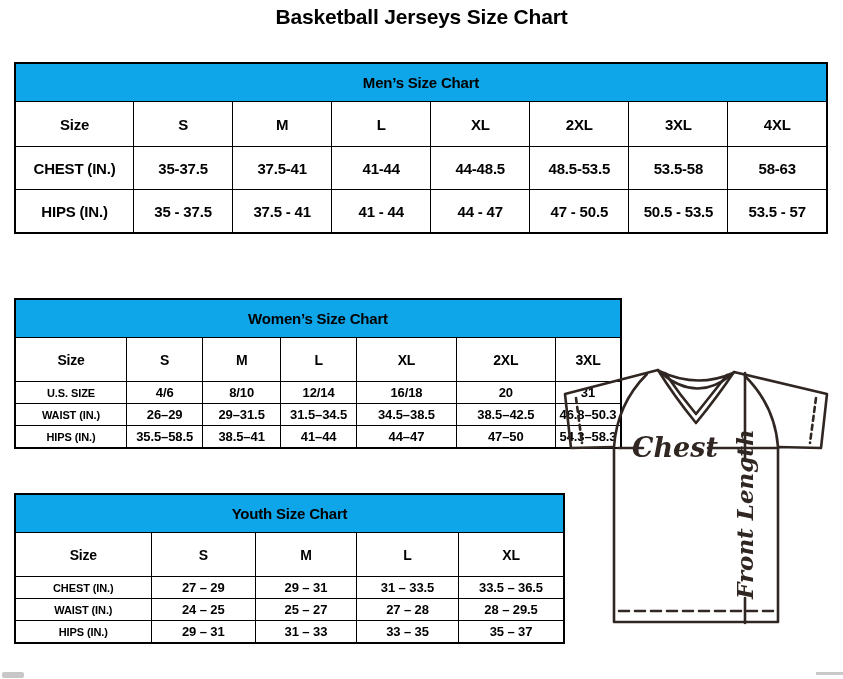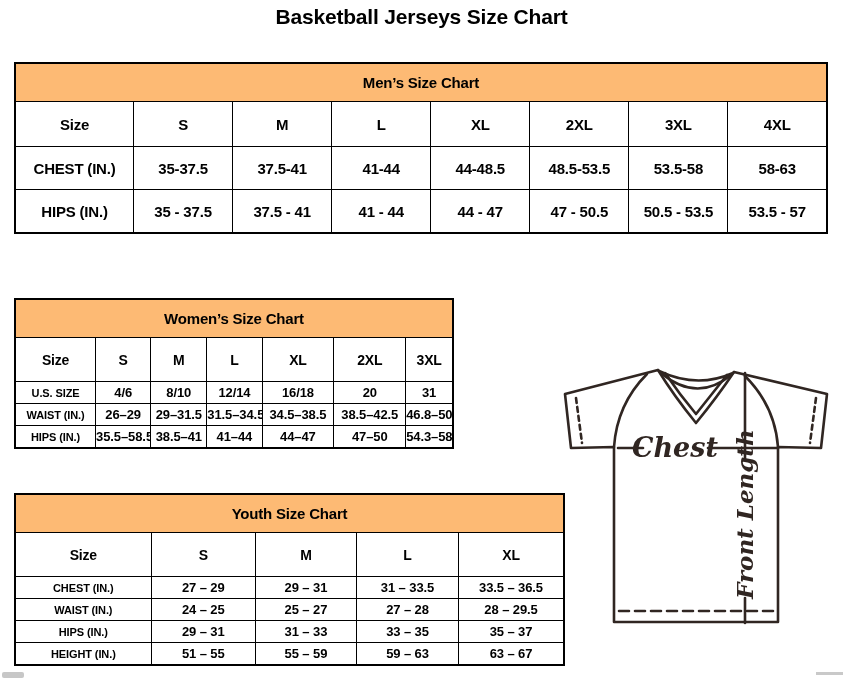--- a/index.html
+++ b/index.html
@@ -10,21 +10,21 @@
   .page-title{
     position:absolute;top:5px;left:0;width:100%;text-align:center;
     font-size:21px;font-weight:bold;letter-spacing:-0.2px;
   }
   .tbl{position:absolute;}
   table{border-collapse:collapse;width:100%;table-layout:fixed;border:2px solid #000;}
   th,td{
     border:1.5px solid #000;text-align:center;vertical-align:middle;
     font-weight:bold;padding:0;letter-spacing:-0.2px;overflow:hidden;white-space:nowrap;
   }
-  tr.bar th{background:#fdba74;font-size:15px;height:37px;}
+  tr.bar th{background:#0ea5e9;font-size:15px;height:37px;}
   
   .mens tr.head th{height:44px;font-size:15px;}
   .mens td{height:42px;font-size:15px;}
   
   .small tr.head th{height:43px;font-size:14px;}
   .small td{height:21px;font-size:13px;letter-spacing:-0.1px;}
   .small td.lbl{font-size:11px;}
   
   .jersey{position:absolute;left:555px;top:360px;width:285px;height:302px;}
   .jersey text{
@@ -89,21 +89,21 @@
       <td>41 - 44</td>
       <td>44 - 47</td>
       <td>47 - 50.5</td>
       <td>50.5 - 53.5</td>
       <td>53.5 - 57</td>
     </tr>
   </tbody>
     </table>
 </div>
 
-<div class="tbl small" style="left:14px;top:298px;width:440px;">
+<div class="tbl small" style="left:14px;top:298px;width:608px;">
   <table>
     <colgroup>
       <col style="width:18.4%">
         <col style="width:12.6%">
         <col style="width:12.8%">
         <col style="width:12.6%">
       <col style="width:16.4%">
         <col style="width:16.4%">
         <col style="width:10.8%">
     </colgroup>
@@ -185,27 +185,20 @@
       <td>27 – 28</td>
       <td>28 – 29.5</td>
     </tr>
     <tr>
       <td class="lbl">HIPS (IN.)</td>
       <td>29 – 31</td>
       <td>31 – 33</td>
       <td>33 – 35</td>
       <td>35 – 37</td>
     </tr>
-    <tr>
-      <td class="lbl">HEIGHT (IN.)</td>
-      <td>51 – 55</td>
-      <td>55 – 59</td>
-      <td>59 – 63</td>
-      <td>63 – 67</td>
-    </tr>
   </tbody>
     </table>
 </div>
 
 <svg class="jersey" viewBox="0 0 285 302">
   <g stroke="#302622" stroke-width="2.6" fill="none" stroke-linejoin="round" stroke-linecap="round">
 
     <path d="M103,10 L10,34 L16,88 L59,87 L59,262 L223,262 L223,87 L266,88 L272,34 L179,12"></path>
 
     <path d="M103,10 Q119,36 141,63 Q163,36 179,12"></path>

